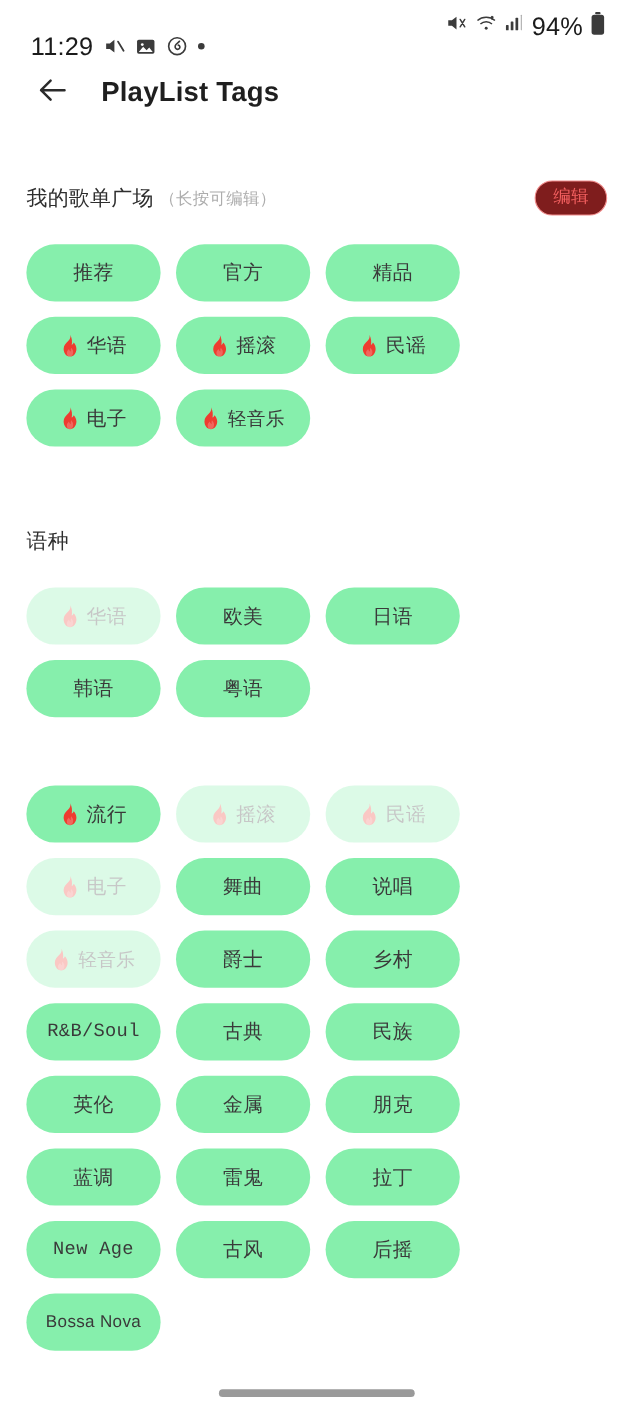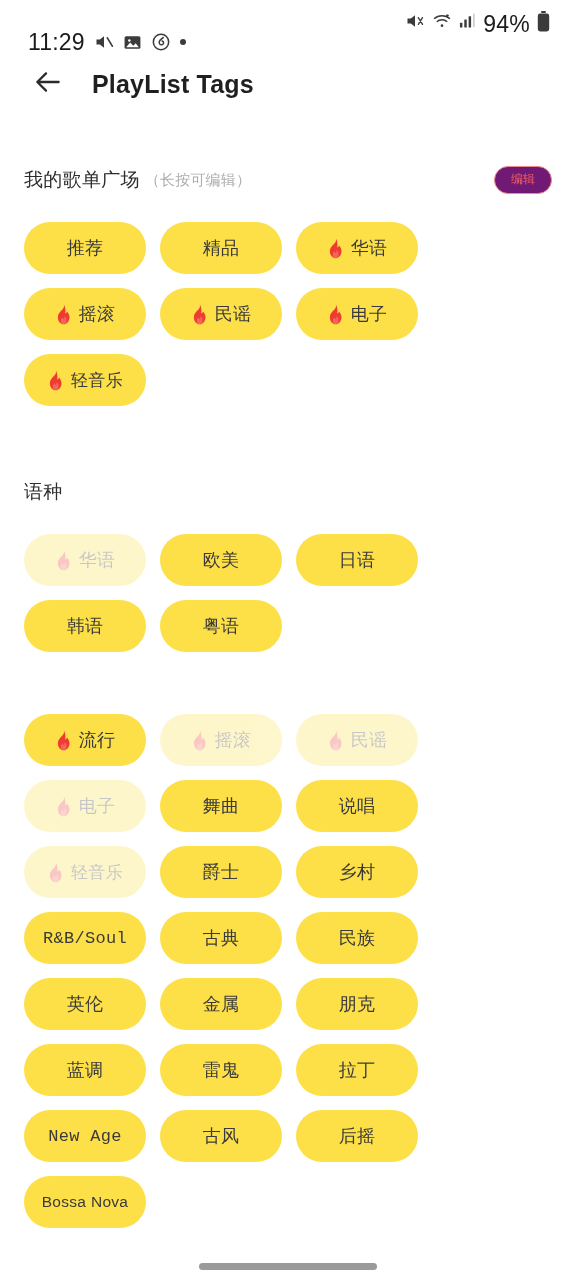--- a/index.html
+++ b/index.html
@@ -33,29 +33,29 @@
 
   .section { margin-top:0; }
   .sec-head {
     display:flex; align-items:center; min-height:40px;
     margin-bottom:22px;
   }
   .sec-title { font-size:19px; color:#2e2e2e; font-weight:500; letter-spacing:.3px; }
   .sec-hint { font-size:15px; color:#adadad; margin-left:5px; letter-spacing:.2px; }
   .sec-spacer { flex:1; }
   .edit-btn {
-    border:1px solid #f08a8a; color:#f25f5f; background:#701a75;
-    font-size:12px; border-radius:18px; padding:5px 16px 6px;
+    border:1px solid #f08a8a; color:#f25f5f; background:#7f1d1d;
+    font-size:16px; border-radius:18px; padding:5px 16px 6px;
     cursor:pointer; line-height:1.2;
   }
 
   .chip-grid { display:flex; flex-wrap:wrap; gap:14px; }
   .chip {
     width:122px; height:52px; border-radius:26px;
-    background:#fde047;
+    background:#86efac;
     display:flex; align-items:center; justify-content:center;
     gap:7px; cursor:pointer;
     font-size:18px; color:#3a3a3a; letter-spacing:.3px;
     white-space:nowrap;
   }
   .chip.small-txt { font-size:15.5px; }
   .chip.mid-txt   { font-size:17px;font-family:Liberation Mono, monospace; }
   .chip.dim { opacity:.28; }
   .flame { width:17px; height:21px; flex:none; display:block; }
 
@@ -147,20 +147,23 @@
         <span class="sec-title">我的歌单广场</span>
         <span class="sec-hint">（长按可编辑）</span>
         <span class="sec-spacer"></span>
         <button class="edit-btn">编辑</button>
       </div>
       <div class="chip-grid">
           <div class="chip">
             <span>推荐</span>
           </div>
           <div class="chip">
+            <span>官方</span>
+          </div>
+          <div class="chip">
             <span>精品</span>
           </div>
           <div class="chip">
             <svg class="flame" viewBox="0 0 20 26">
               <path d="M10.4 0.4c.9 3.4-.4 5.1-2.3 7C5.5 9.9 3 12.3 3 16.3 3 21.1 6.3 25 10.2 25S17.4 21.1 17.4 16.3c0-3.1-1.5-5.2-3-7.1-.5 1.4-1.4 2.3-2.3 2.7.7-3.3.4-7.5-1.7-11.5z" fill="#ee3c30"></path>
               <path d="M10.2 25c-2 0-3.6-1.9-3.6-4.2 0-1.9 1.1-3 2.4-4.4.4 1.7 1.3 2.5 2.1 2.9-.3-1.6-.2-3 .4-4.3 1.1 1.3 2.3 2.8 2.3 5 0 2.6-1.6 5-3.6 5z" fill="#ffffff" opacity="0.22"></path>
             </svg>
             <span>华语</span>
           </div>
           <div class="chip">

